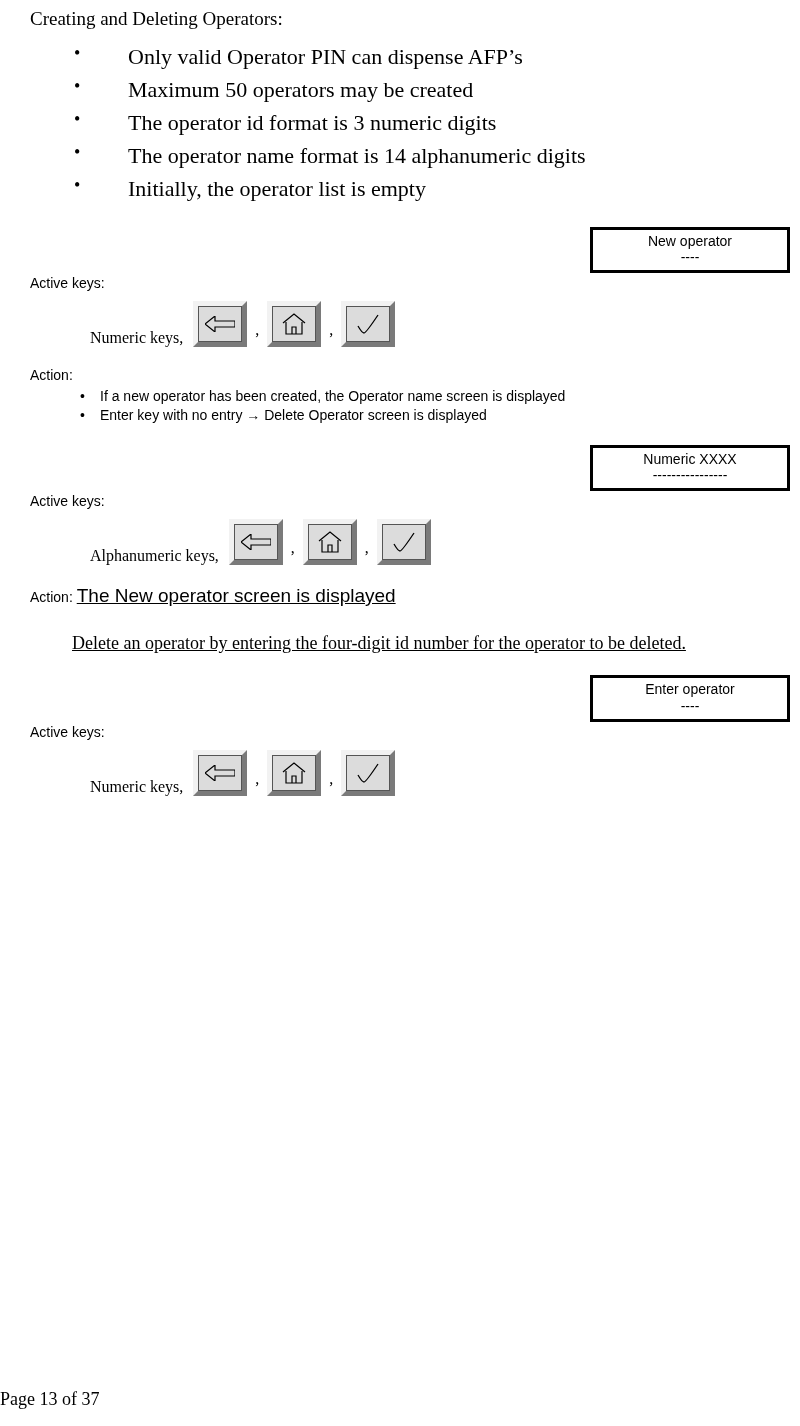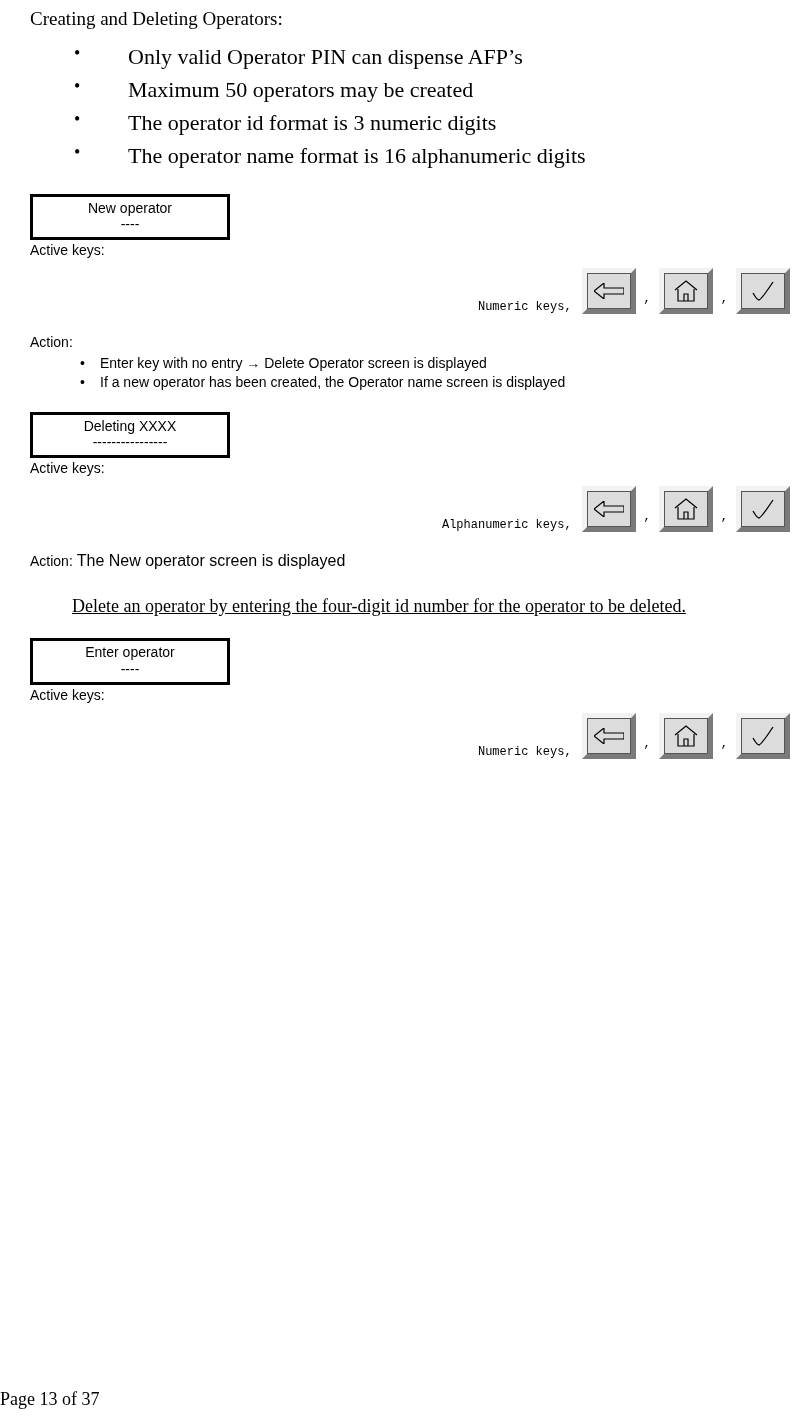--- a/index.html
+++ b/index.html
@@ -11,37 +11,37 @@
       width: 800px;
       min-height: 1426px;
       padding: 8px 10px 10px 30px;
       position: relative;
     }
     .section-title { font-size: 19px; margin-bottom: 10px; }
     ul.main-bullets { list-style: none; padding-left: 44px; margin-bottom: 22px; }
     ul.main-bullets li { font-size: 22px; line-height: 1.5; position: relative; padding-left: 54px; }
     ul.main-bullets li::before { content: "•"; position: absolute; left: 0; font-size: 18px; }
 
-    .sans { font-family: Arial, Helvetica, sans-serif; font-size: 16px; }
+    .sans { font-family: Arial, Helvetica, sans-serif; font-size: 19px; text-decoration: underline; }
 
-    .lcd-wrap { display: flex; justify-content: flex-start; margin: 6px 0 2px 0; }
+    .lcd-wrap { display: flex; justify-content: flex-end; margin: 6px 0 2px 0; }
     .lcd {
       border: 3px solid #000;
       padding: 3px 0 5px 0;
       width: 200px;
       text-align: center;
       font-family: Arial, Helvetica, sans-serif;
       font-size: 14px;
       line-height: 1.15;
       background: #fff;
     }
     .lcd .line2 { letter-spacing: 0; }
 
     .label-underline { font-family: Arial, Helvetica, sans-serif; font-size: 14px; }
-    .keys-row { display: flex; align-items: flex-end; gap: 6px; padding-left: 60px; margin: 10px 0 20px 0; font-family: Liberation Mono, monospace; font-size: 12px; justify-content: flex-end; }
+    .keys-row { display: flex; align-items: flex-end; gap: 6px; padding-left: 60px; margin: 10px 0 20px 0; font-family: Liberation Serif, serif; font-size: 16px; }
     .keys-row .lead { margin-right: 4px; }
     .comma { margin: 0 2px 8px 2px; }
 
     .key3d {
       width: 54px; height: 46px;
       background: #dcdcdc;
       border-top: 5px solid #f2f2f2;
       border-left: 5px solid #f2f2f2;
       border-right: 5px solid #7a7a7a;
       border-bottom: 5px solid #7a7a7a;
@@ -61,21 +61,22 @@
   </style>
 </head>
 <body>
 
 <div class="section-title">Creating and Deleting Operators:</div>
 
 <ul class="main-bullets">
   <li>Only valid Operator PIN can dispense AFP’s</li>
   <li>Maximum 50 operators may be created</li>
   <li>The operator id format is 3 numeric digits</li>
-  <li>The operator name format is 16 alphanumeric digits</li>
+  <li>The operator name format is 14 alphanumeric digits</li>
+  <li>Initially, the operator list is empty</li>
 </ul>
 
 <div class="lcd-wrap">
   <div class="lcd">
     <div>New operator</div>
     <div class="line2">----</div>
   </div>
 </div>
 
 <div class="action-line"><span class="label-underline">Active keys:</span></div>
@@ -96,27 +97,27 @@
   <span class="comma">,</span>
   <span class="key3d">
     <svg width="26" height="22" viewBox="0 0 26 22">
         <path d="M3 13 Q7 20 9 20 Q11 20 23 2" fill="none" stroke="#000" stroke-width="1.3"></path>
       </svg>
   </span>
 </div>
 
 <div class="action-line"><span class="label-underline">Action:</span></div>
 <ul class="sub-bullets">
+  <li>If a new operator has been created, the Operator name screen is displayed</li>
   <li>Enter key with no entry → Delete Operator screen is displayed</li>
-  <li>If a new operator has been created, the Operator name screen is displayed</li>
 </ul>
 
 <div class="lcd-wrap">
   <div class="lcd">
-    <div>Deleting XXXX</div>
+    <div>Numeric XXXX</div>
     <div class="line2">----------------</div>
   </div>
 </div>
 
 <div class="action-line"><span class="label-underline">Active keys:</span></div>
 
 <div class="keys-row">
   <span class="lead">Alphanumeric keys,</span>
   <span class="key3d">
     <svg width="30" height="16" viewBox="0 0 30 16">

